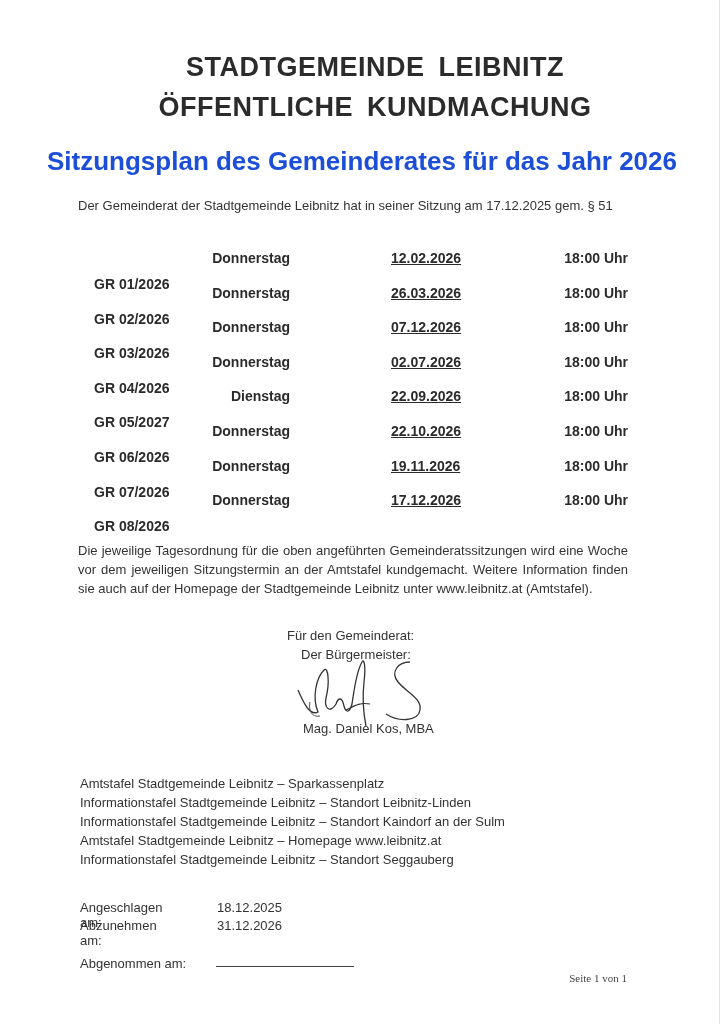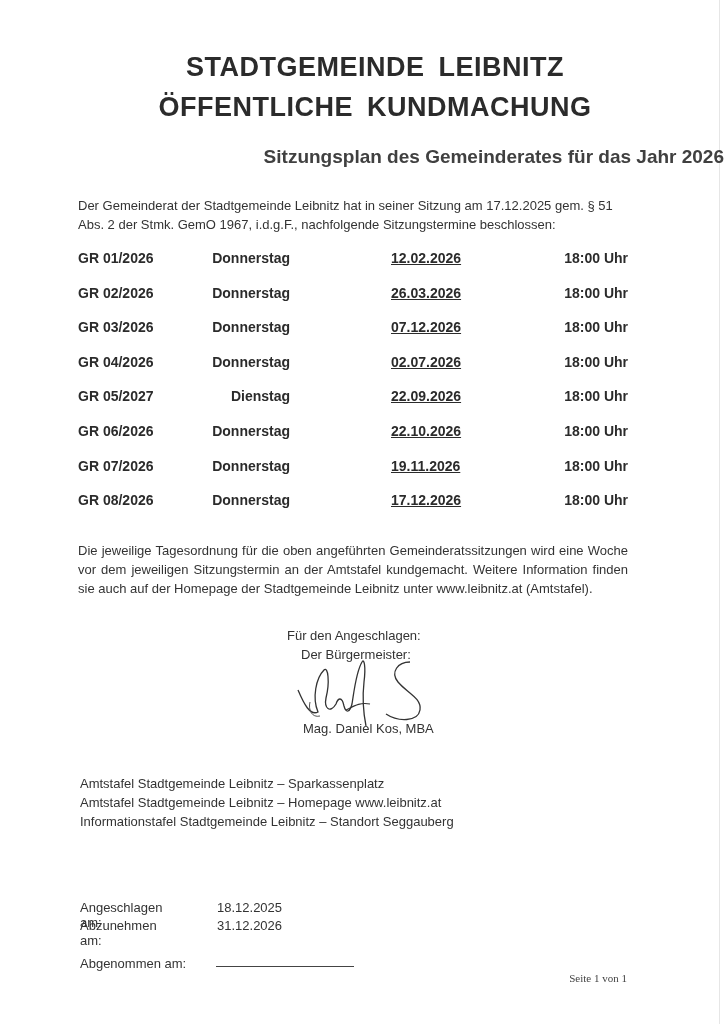--- a/index.html
+++ b/index.html
@@ -14,31 +14,31 @@
     }
     .title {
       position: absolute; left: 0; width: 724px; text-align: center;
       font-weight: bold; font-size: 27px; letter-spacing: 0.5px; color: #2b2b2b;
       word-spacing: 6px;
       padding-left: 13px;
     }
     .title.t1 { top: 52px; }
     .title.t2 { top: 92px; }
     .subtitle {
-      position: absolute; top: 146px; left: 0; width: 724px; text-align: right;
-      font-weight: bold; font-size: 19px; color: #404040;
+      position: absolute; top: 146px; left: 0; width: 724px; text-align: center;
+      font-weight: bold; font-size: 26px; color: #1d4ed8;
     }
     .intro {
       position: absolute; top: 196px; left: 78px; width: 560px;
       font-size: 13px; line-height: 19px; color: #333;
     }
     .schedule { position: absolute; left: 78px; top: 250px; width: 552px; }
     .row { position: relative; height: 34.6px; font-weight: bold; font-size: 14px; color: #2b2b2b; }
     .row span { position: absolute; top: 0; }
-    .c-id { left: 0; }
+    .c-id { left: 16px; margin-top: 26px; }
     .c-day { left: 104px; width: 108px; text-align: right; }
     .c-date { left: 313px; text-decoration: underline; }
     .c-time { right: 2px; }
     .note {
       position: absolute; top: 541px; left: 78px; width: 550px;
       font-size: 13px; line-height: 19px; text-align: justify; color: #333;
     }
     .sig-block { position: absolute; top: 628px; left: 270px; width: 190px; font-size: 13px; color: #333; }
     .sig-line1 { position: absolute; top: 0; left: 17px; }
     .sig-line2 { position: absolute; top: 19px; left: 31px; }
@@ -65,21 +65,20 @@
 <body>
 
 <div class="edge-line"></div>
 
 <div class="title t1">STADTGEMEINDE  LEIBNITZ</div>
 <div class="title t2">ÖFFENTLICHE  KUNDMACHUNG</div>
 <div class="subtitle">Sitzungsplan des Gemeinderates für das Jahr 2026</div>
 
 <div class="intro">
   <div>Der Gemeinderat der Stadtgemeinde Leibnitz hat in seiner Sitzung am 17.12.2025 gem. § 51</div>
-  <div>Abs. 2 der Stmk. GemO 1967, i.d.g.F., nachfolgende Sitzungstermine beschlossen:</div>
 </div>
 
 <div class="schedule">
   <div class="row">
     <span class="c-id">GR 01/2026</span>
     <span class="c-day">Donnerstag</span>
     <span class="c-date">12.02.2026</span>
     <span class="c-time">18:00 Uhr</span>
   </div>
   <div class="row">
@@ -122,33 +121,35 @@
     <span class="c-id">GR 08/2026</span>
     <span class="c-day">Donnerstag</span>
     <span class="c-date">17.12.2026</span>
     <span class="c-time">18:00 Uhr</span>
   </div>
 </div>
 
 <div class="note">Die jeweilige Tagesordnung für die oben angeführten Gemeinderatssitzungen wird eine Woche vor dem jeweiligen Sitzungstermin an der Amtstafel kundgemacht. Weitere Information finden sie auch auf der Homepage der Stadtgemeinde Leibnitz unter www.leibnitz.at (Amtstafel).</div>
 
 <div class="sig-block">
-  <div class="sig-line1">Für den Angeschlagen:</div>
+  <div class="sig-line1">Für den Gemeinderat:</div>
   <div class="sig-line2">Der Bürgermeister:</div>
   <svg class="signature" viewBox="0 0 150 90">
     <path d="M8,48 C14,62 20,74 28,70 C22,56 26,36 34,28 C38,24 40,40 36,56 C34,66 40,72 46,62 C48,56 52,54 54,64 C56,72 60,70 62,62 C64,50 66,30 72,20 C74,16 76,24 74,40 C72,58 74,74 76,84" fill="none" stroke="#333" stroke-width="1.3"></path>
     <path d="M56,68 C64,64 70,60 80,62" fill="none" stroke="#333" stroke-width="1.1"></path>
     <path d="M120,20 C108,20 100,30 108,40 C116,50 132,56 130,68 C128,80 108,80 96,72" fill="none" stroke="#333" stroke-width="1.3"></path>
     <path d="M20,60 C18,68 22,76 30,74" fill="none" stroke="#555" stroke-width="1"></path>
   </svg>
   <div class="sig-name">Mag. Daniel Kos, MBA</div>
 </div>
 
 <div class="locations">
   <div>Amtstafel Stadtgemeinde Leibnitz – Sparkassenplatz</div>
+  <div>Informationstafel Stadtgemeinde Leibnitz – Standort Leibnitz-Linden</div>
+  <div>Informationstafel Stadtgemeinde Leibnitz – Standort Kaindorf an der Sulm</div>
   <div>Amtstafel Stadtgemeinde Leibnitz – Homepage www.leibnitz.at</div>
   <div>Informationstafel Stadtgemeinde Leibnitz – Standort Seggauberg</div>
 </div>
 
 <div class="dates">
   <div class="line">
     <span class="lbl">Angeschlagen am:</span>
     <span class="val">18.12.2025</span>
   </div>
   <div class="line">

